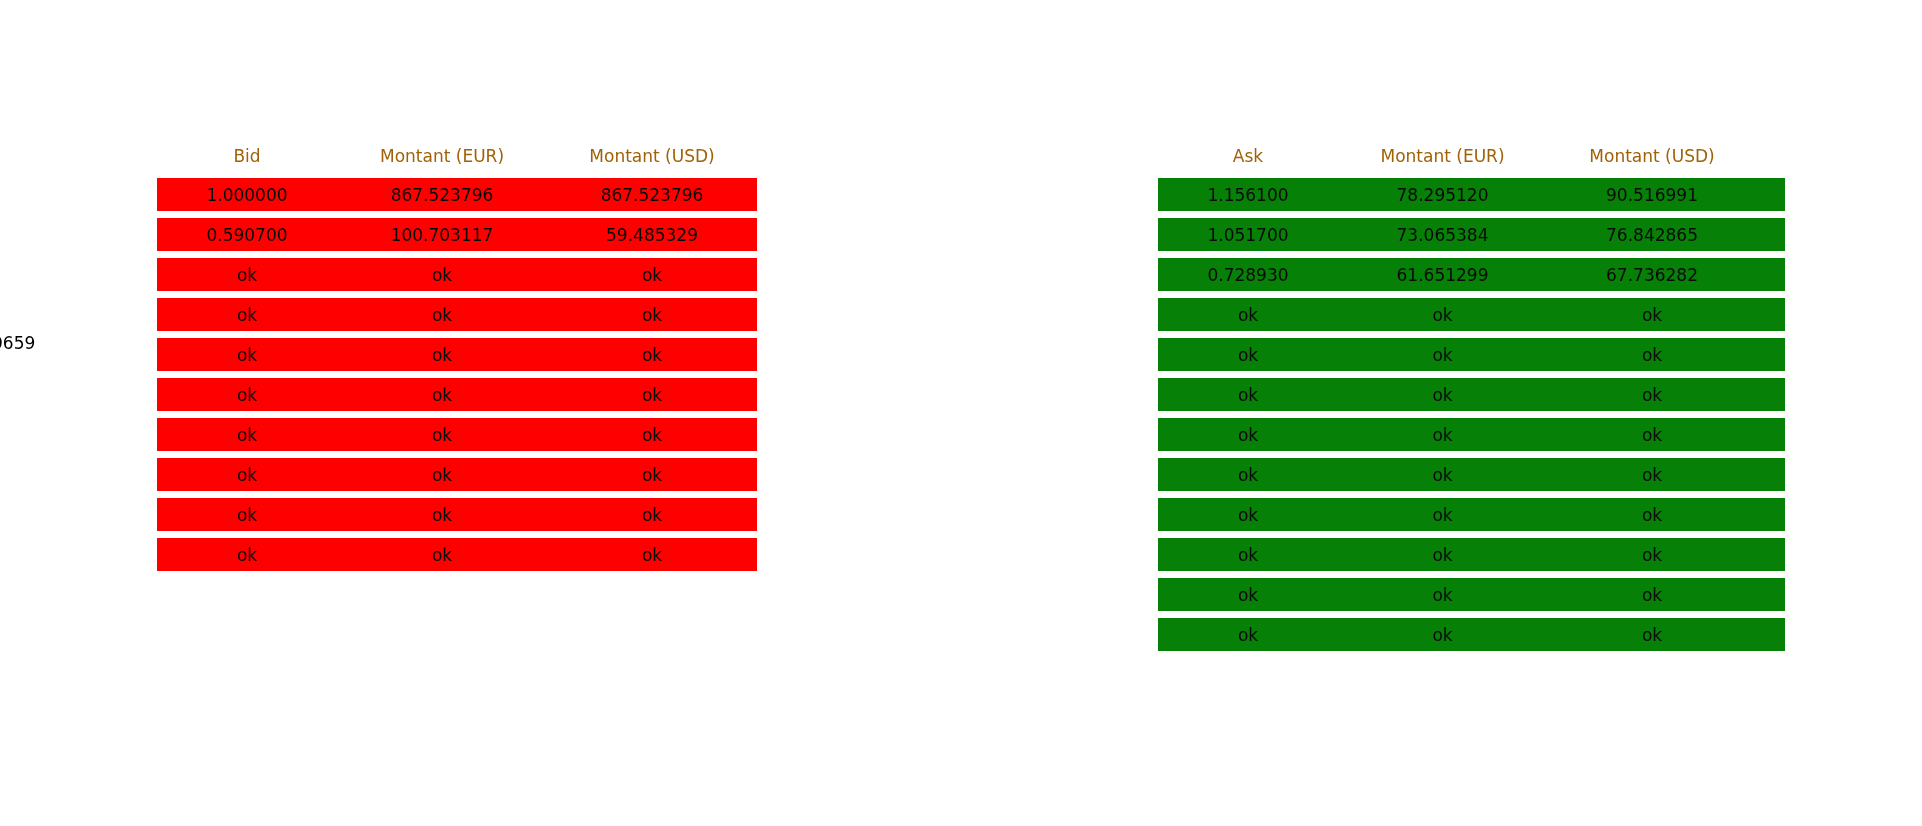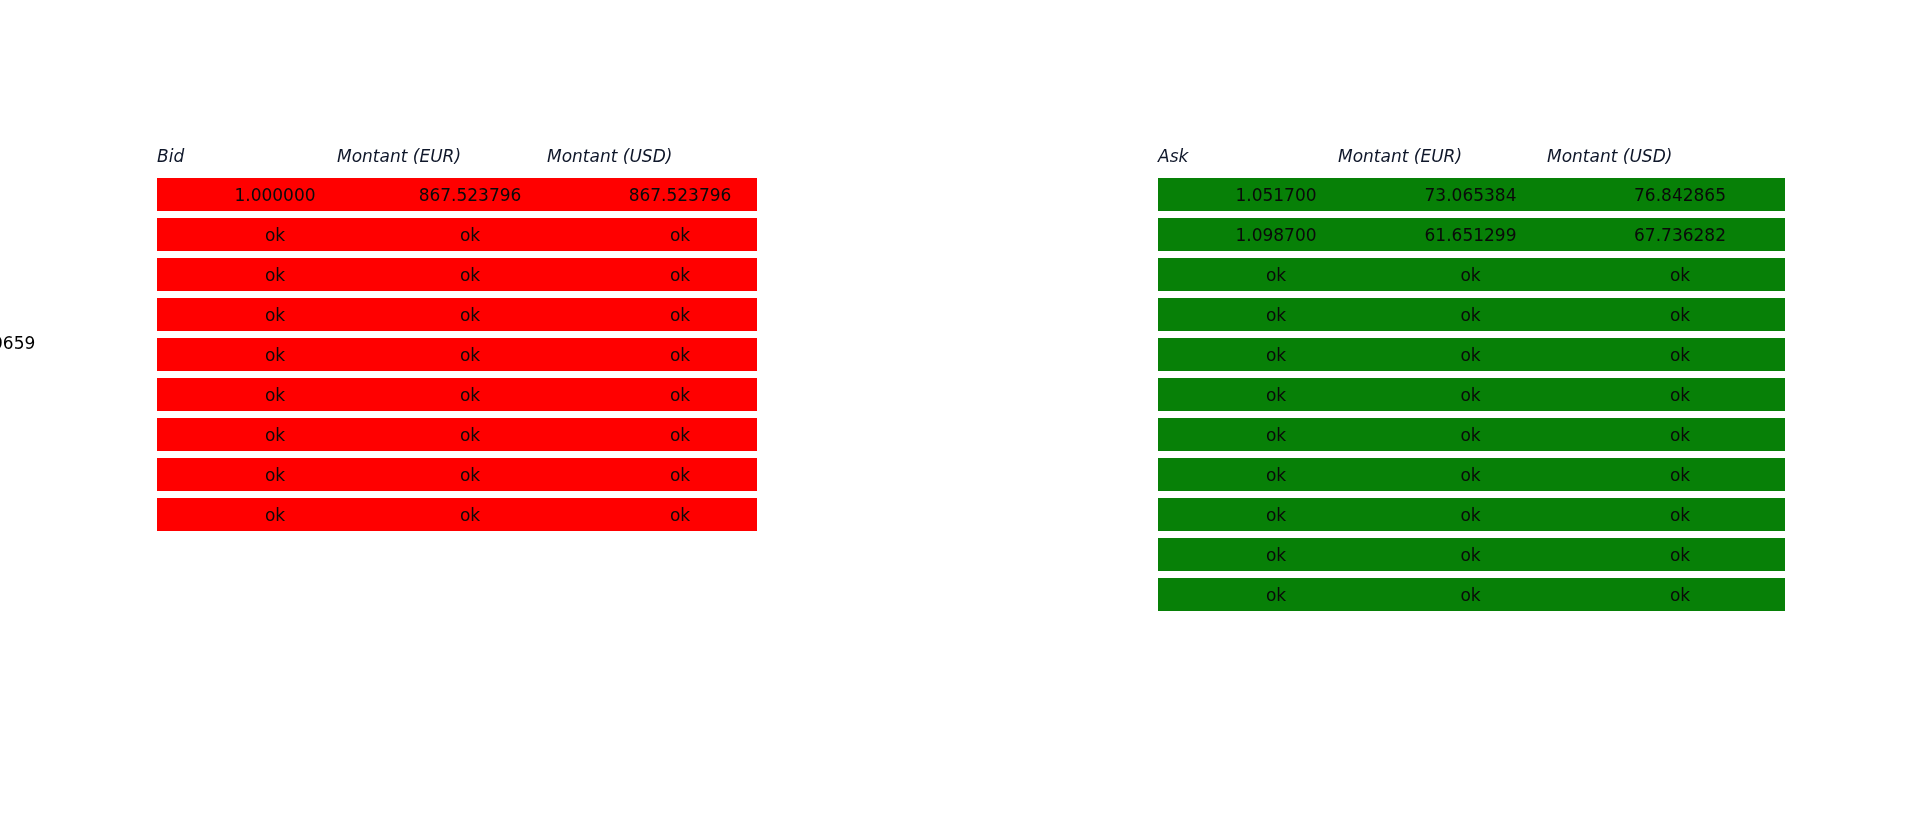--- a/index.html
+++ b/index.html
@@ -38,42 +38,40 @@
 
   .table-header {
     display: flex;
     height: 28px;
     align-items: flex-end;
     padding-bottom: 2px;
     box-sizing: border-box;
   }
   .table-header .hcell {
     font-size: 17px;
-    color: #0f172a;
-    text-align: left;
+    color: #a16207;
+    text-align: center;
     white-space: nowrap;
     line-height: 20px;
-    font-style: italic;
   }
   
   .c0 { flex: 0 0 180px; }
   .c1 { flex: 0 0 210px; }
   .c2 { flex: 0 0 210px; }
   #ask-table-block .c0 { flex: 0 0 180px; }
   #ask-table-block .c1 { flex: 0 0 209px; }
   #ask-table-block .c2 { flex: 0 0 210px; }
 
   .table-rows { margin-top: 10px; }
 
   .data-row {
     display: flex;
     height: 33px;
     margin-bottom: 7px;
     align-items: center;
-    padding-left: 28px;
   }
   .data-row .dcell {
     font-size: 17px;
     color: #0a0a0a;
     text-align: center;
     white-space: nowrap;
     line-height: 20px;
   }
   .bid-row { background: #ff0000; }
   .ask-row { background: #078007; }
@@ -91,20 +89,25 @@
     <div class="hcell c2">Montant (USD)</div>
   </div>
 
   <div class="table-rows" id="bid-table-rows">
       <div class="data-row bid-row">
         <div class="dcell c0">1.000000</div>
         <div class="dcell c1">867.523796</div>
         <div class="dcell c2">867.523796</div>
       </div>
       <div class="data-row bid-row">
+        <div class="dcell c0">0.590700</div>
+        <div class="dcell c1">100.703117</div>
+        <div class="dcell c2">59.485329</div>
+      </div>
+      <div class="data-row bid-row">
         <div class="dcell c0">ok</div>
         <div class="dcell c1">ok</div>
         <div class="dcell c2">ok</div>
       </div>
       <div class="data-row bid-row">
         <div class="dcell c0">ok</div>
         <div class="dcell c1">ok</div>
         <div class="dcell c2">ok</div>
       </div>
       <div class="data-row bid-row">
@@ -143,26 +146,31 @@
 <div class="table-block" id="ask-table-block">
 
   <div class="table-header">
     <div class="hcell c0">Ask</div>
     <div class="hcell c1">Montant (EUR)</div>
     <div class="hcell c2">Montant (USD)</div>
   </div>
 
   <div class="table-rows" id="ask-table-rows">
       <div class="data-row ask-row">
+        <div class="dcell c0">1.156100</div>
+        <div class="dcell c1">78.295120</div>
+        <div class="dcell c2">90.516991</div>
+      </div>
+      <div class="data-row ask-row">
         <div class="dcell c0">1.051700</div>
         <div class="dcell c1">73.065384</div>
         <div class="dcell c2">76.842865</div>
       </div>
       <div class="data-row ask-row">
-        <div class="dcell c0">1.098700</div>
+        <div class="dcell c0">0.728930</div>
         <div class="dcell c1">61.651299</div>
         <div class="dcell c2">67.736282</div>
       </div>
       <div class="data-row ask-row">
         <div class="dcell c0">ok</div>
         <div class="dcell c1">ok</div>
         <div class="dcell c2">ok</div>
       </div>
       <div class="data-row ask-row">
         <div class="dcell c0">ok</div>

